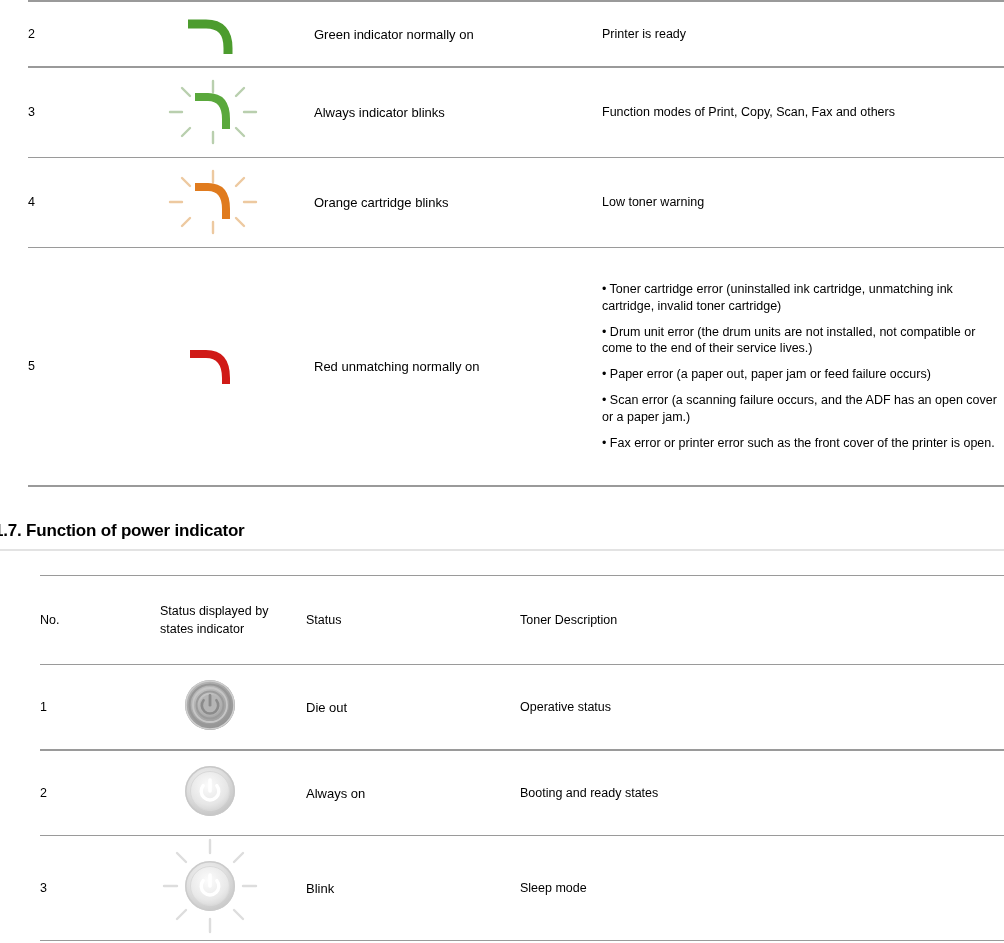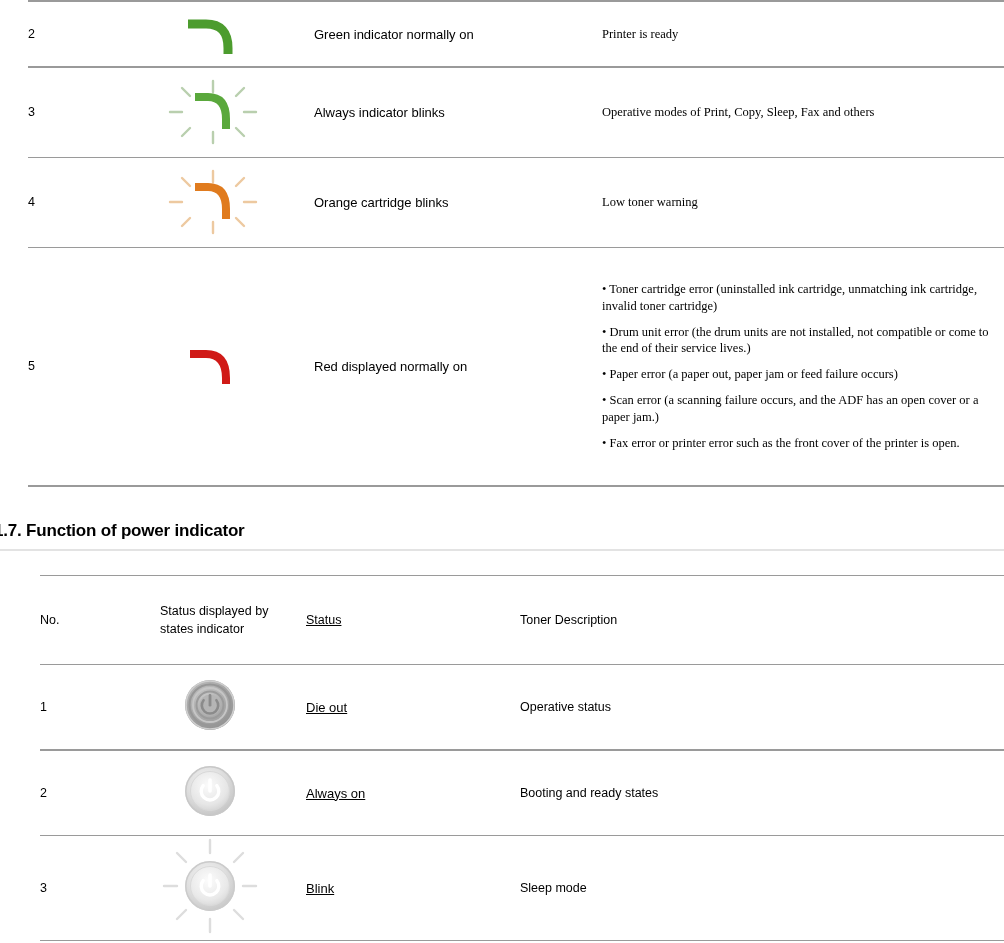--- a/index.html
+++ b/index.html
@@ -40,32 +40,31 @@
   .cell-desc    { font-size: 12.5px; line-height: 1.35; padding-right: 10px; }
 
   
   .t1 .cell-no     { width: 130px; }
   .t1 .cell-icon   { width: 156px; }
   .t1 .cell-status { width: 288px; }
 
   
   .t2 .cell-no     { width: 120px; }
   .t2 .cell-icon   { width: 128px; }
-  .t2 .cell-status { width: 214px; text-decoration: underline; }
+  .t2 .cell-status { width: 214px; }
 
   .hdr-cell {
     font-weight: bold;
     font-size: 12.5px;
     line-height: 1.45;
     vertical-align: middle;
   }
 
   .bullet-p {
     margin: 0 0 9px 0;
-    font-family: Liberation Serif, serif;
   }
   .bullet-p:last-child { margin-bottom: 0; }
 
   
   .section-heading {
     font-size: 17px;
     font-weight: bold;
     letter-spacing: -0.2px;
     margin: 0;
     padding: 0 0 0 0;
@@ -137,21 +136,21 @@
                 <line x1="78" y1="49" x2="86" y2="57"></line>
                 <line x1="24" y1="57" x2="32" y2="49"></line>
                 <line x1="78" y1="17" x2="86" y2="9"></line>
               </g>
               <path d="M 37 18 L 50 18 Q 68 18 68 40 L 68 50" fill="none" stroke="#5aa83c" stroke-width="8" stroke-linecap="butt"></path>
             </svg>
           </span>
         </td>
         <td class="cell-status">Always indicator blinks</td>
         <td class="cell-desc">
-          <p class="bullet-p">Operative modes of Print, Copy, Sleep, Fax and others</p>
+          <p class="bullet-p">Function modes of Print, Copy, Scan, Fax and others</p>
         </td>
       </tr>
 
       <tr class="rowline-thin" style="height:90px;">
         <td class="cell-no">4</td>
         <td class="cell-icon">
           <span class="arc-wrap">
             <svg class="arc-svg" width="110" height="66" viewBox="0 0 110 66" aria-hidden="true">
               <g stroke="#edc9a0" stroke-width="2.4" stroke-linecap="round">
                 <line x1="55" y1="2" x2="55" y2="13"></line>
@@ -175,21 +174,21 @@
 
       <tr class="rowline-thin" style="height:239px;">
         <td class="cell-no">5</td>
         <td class="cell-icon">
           <span class="arc-wrap plain">
             <svg class="arc-svg" width="110" height="48" viewBox="0 0 110 48" aria-hidden="true">
               <path d="M 32 12 L 48 12 Q 68 12 68 36 L 68 42" fill="none" stroke="#d01a17" stroke-width="8" stroke-linecap="butt"></path>
             </svg>
           </span>
         </td>
-        <td class="cell-status">Red displayed normally on</td>
+        <td class="cell-status">Red unmatching normally on</td>
         <td class="cell-desc">
           <p class="bullet-p">• Toner cartridge error (uninstalled ink cartridge, unmatching ink cartridge, invalid toner cartridge)</p>
           <p class="bullet-p">• Drum unit error (the drum units are not installed, not compatible or come to the end of their service lives.)</p>
           <p class="bullet-p">• Paper error (a paper out, paper jam or feed failure occurs)</p>
           <p class="bullet-p">• Scan error (a scanning failure occurs, and the ADF has an open cover or a paper jam.)</p>
           <p class="bullet-p">• Fax error or printer error such as the front cover of the printer is open.</p>
         </td>
       </tr>
 
       <tr class="rowline" style="height:0;">

